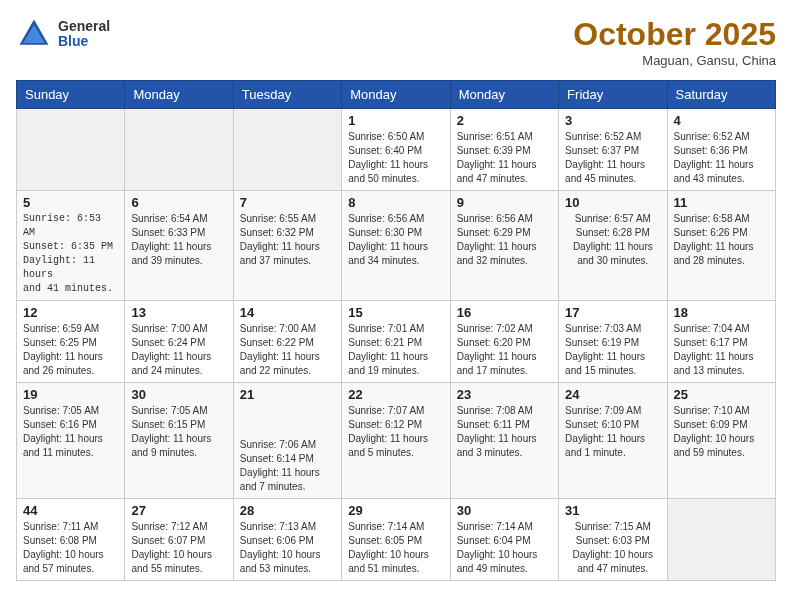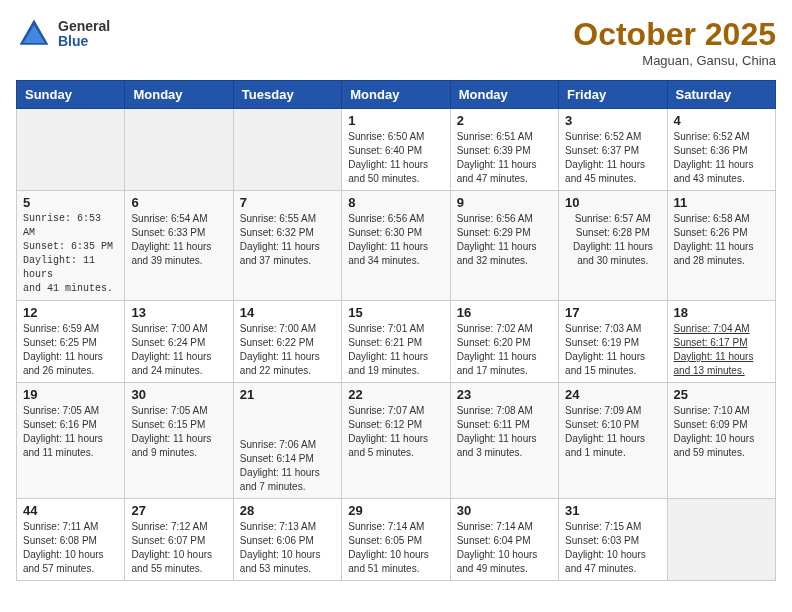--- a/index.html
+++ b/index.html
@@ -50,21 +50,21 @@
       width: 100%;
       border-collapse: collapse;
       border: 1px solid #ccc;
     }
     .calendar th {
       background-color: #2255aa;
       color: #fff;
       text-align: left;
       padding: 6px 8px;
       font-size: 13px;
-      font-weight: bold;
+      font-weight: normal;
       border: 1px solid #1a4488;
     }
     .calendar td {
       vertical-align: top;
       padding: 4px 6px;
       border: 1px solid #ccc;
       width: 108px;
       min-height: 80px;
       font-size: 10.5px;
       color: #333;
@@ -243,21 +243,21 @@
         </td>
         <td>
           <div class="day-number">17</div>
           <div class="day-info" style="white-space: pre-line;">Sunrise: 7:03 AM
 Sunset: 6:19 PM
 Daylight: 11 hours
 and 15 minutes.</div>
         </td>
         <td>
           <div class="day-number">18</div>
-          <div class="day-info" style="white-space: pre-line; text-decoration: underline;">Sunrise: 7:04 AM
+          <div class="day-info" style="white-space: pre-line;">Sunrise: 7:04 AM
 Sunset: 6:17 PM
 Daylight: 11 hours
 and 13 minutes.</div>
         </td>
       </tr>
       <tr>
         <td>
           <div class="day-number">19</div>
           <div class="day-info" style="white-space: pre-line;">Sunrise: 7:05 AM
 Sunset: 6:16 PM
@@ -338,21 +338,21 @@
         </td>
         <td>
           <div class="day-number">30</div>
           <div class="day-info" style="white-space: pre-line;">Sunrise: 7:14 AM
 Sunset: 6:04 PM
 Daylight: 10 hours
 and 49 minutes.</div>
         </td>
         <td>
           <div class="day-number">31</div>
-          <div class="day-info" style="white-space: pre-line;">Sunrise: 7:15 AM
+          <div class="day-info" style="white-space: pre-line; text-align: center;">Sunrise: 7:15 AM
 Sunset: 6:03 PM
 Daylight: 10 hours
 and 47 minutes.</div>
         </td>
         <td class="empty-cell"></td>
       </tr>
     </tbody>
 </table>
 
 </body></html>

